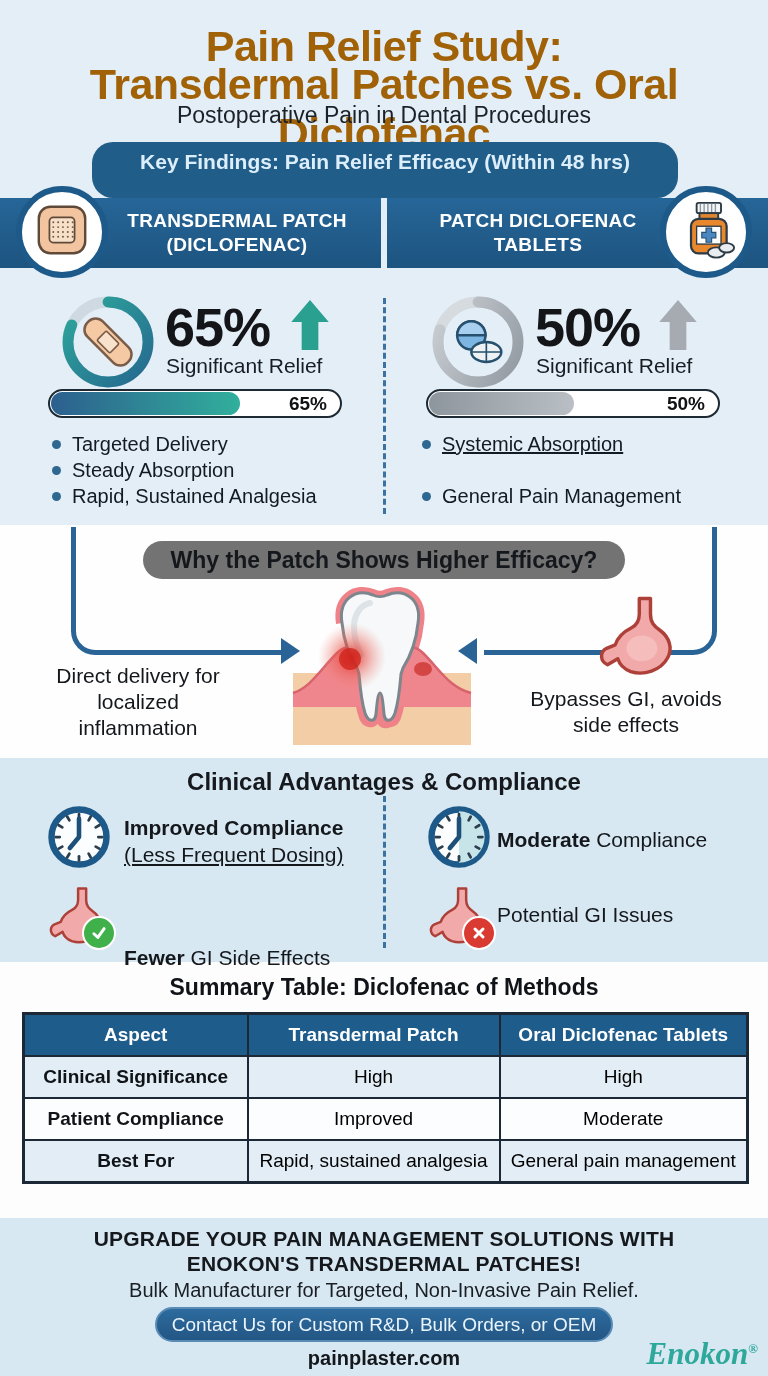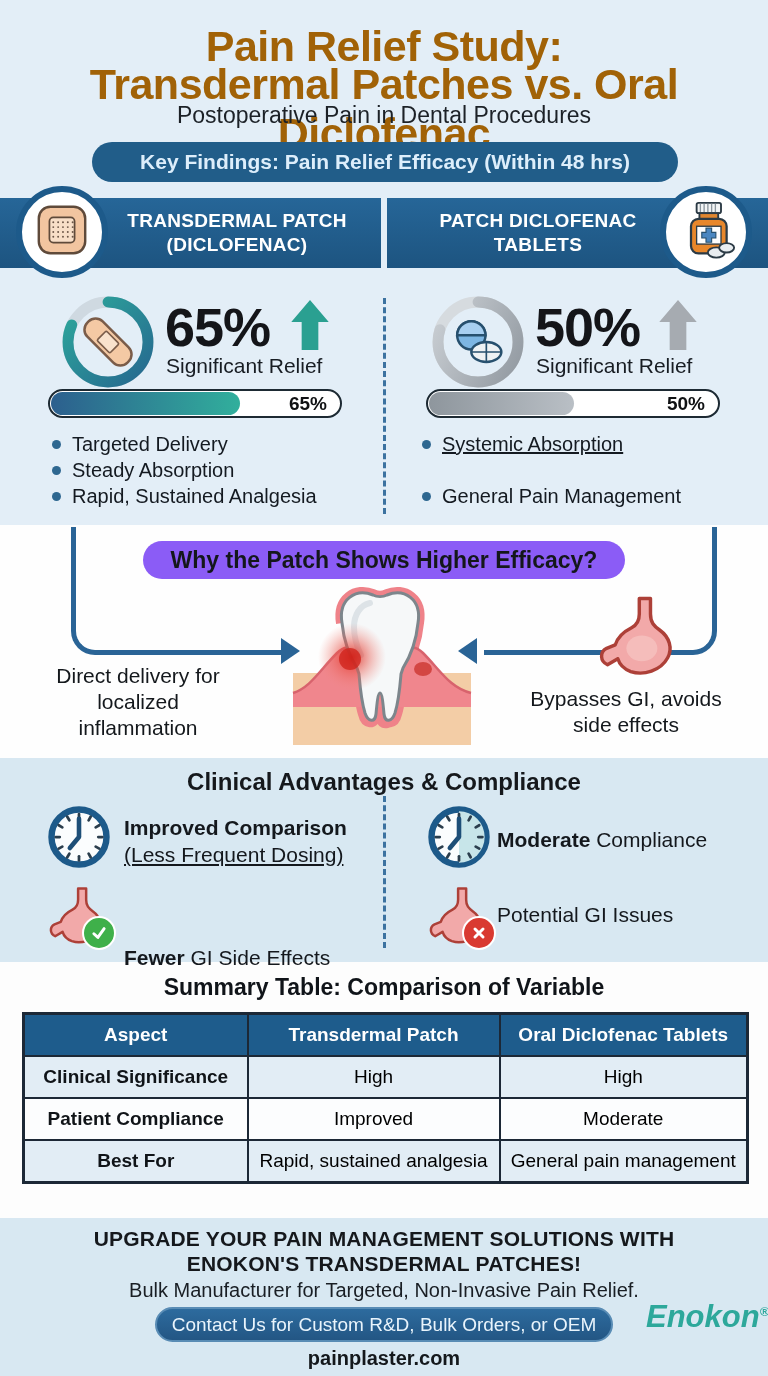--- a/index.html
+++ b/index.html
@@ -7,61 +7,61 @@
   .page{position:relative;width:768px;height:1376px;margin:0 auto;background:#e3eef7;overflow:hidden;}
   .abs{position:absolute;}
   .sec{position:absolute;left:0;width:768px;}
   .sec-why{top:525px;height:233px;background:#fefefe;}
   .sec-clinical{top:758px;height:204px;background:#d8e8f2;}
   .sec-table{top:962px;height:256px;background:#fdfdfd;}
   .sec-footer{top:1218px;height:158px;background:#d8e8f2;}
   .ctr{text-align:center;left:0;width:768px;}
   .t-title{font-size:43px;font-weight:800;color:#a16207;letter-spacing:-0.5px;}
   .t-sub{font-size:23px;color:#1c2127;}
-  .banner{left:92px;top:142px;width:586px;height:40px;background:#215d89;border-radius:21px;
+  .banner{left:92px;top:142px;width:586px;height:56px;background:#215d89;border-radius:21px;
           color:#ddeefb;font-size:21px;font-weight:700;text-align:center;line-height:40px;}
   .panel{top:198px;height:70px;background:linear-gradient(180deg,#266698,#1d5480);}
   .panel-title{color:#fff;font-weight:800;font-size:19px;line-height:24px;text-align:center;letter-spacing:0.3px;}
   .hdr-circle{top:186px;width:92px;height:92px;background:#fff;border:6px solid #1d5a8a;border-radius:50%;
               box-sizing:border-box;display:flex;align-items:center;justify-content:center;}
   .pct{font-size:54px;font-weight:800;color:#141519;letter-spacing:-1px;}
   .relief{font-size:21px;color:#181d23;}
   .bar{top:389px;width:294px;height:29px;background:#fff;border:2px solid #1d2a33;border-radius:16px;box-sizing:border-box;}
   .bar-fill{position:absolute;left:1px;top:1px;height:23px;border-radius:12px;}
   .bar-label{position:absolute;right:13px;top:1px;font-size:19px;font-weight:800;color:#101214;line-height:24px;}
   .bullet{position:absolute;font-size:20px;color:#141a21;white-space:nowrap;}
   .dot{display:inline-block;width:9px;height:9px;border-radius:50%;background:#2e6790;margin-right:11px;vertical-align:2px;}
   .vdash{position:absolute;border-left:3px dashed #3c72a0;width:0;}
   .bracket-l{left:71px;top:527px;width:212px;height:128px;border-left:5px solid #2a6496;border-bottom:5px solid #2a6496;
              border-bottom-left-radius:24px;box-sizing:border-box;}
   .bracket-r{left:484px;top:527px;width:233px;height:128px;border-right:5px solid #2a6496;border-bottom:5px solid #2a6496;
              border-bottom-right-radius:24px;box-sizing:border-box;}
   .arrow-r{left:281px;top:638px;width:0;height:0;border-left:19px solid #2a6496;border-top:13px solid transparent;border-bottom:13px solid transparent;}
   .arrow-l{left:458px;top:638px;width:0;height:0;border-right:19px solid #2a6496;border-top:13px solid transparent;border-bottom:13px solid transparent;}
-  .bubble{left:143px;top:541px;width:482px;height:38px;background:#8b5cf6;border-radius:19px;
+  .bubble{left:143px;top:541px;width:482px;height:38px;background:#737373;border-radius:19px;
           font-size:23px;font-weight:800;color:#14171b;text-align:center;line-height:38px;}
   .caption{font-size:21px;color:#14181c;text-align:center;line-height:26px;}
   .clin-title{top:768px;font-size:24px;font-weight:800;color:#15181c;}
   .clin-bold{font-size:21px;font-weight:800;color:#14181d;}
   .clin-reg{font-size:21px;font-weight:400;color:#14181d;}
   .badge{position:absolute;width:30px;height:30px;border-radius:50%;display:flex;align-items:center;justify-content:center;}
   .cmp-table{position:absolute;left:22px;top:1012px;width:724px;border-collapse:collapse;table-layout:fixed;}
   .cmp-table th,.cmp-table td{border:2px solid #1c2836;height:40px;text-align:center;font-size:19px;padding:0 4px;overflow:hidden;}
   .cmp-table th{background:#1e5c8c;color:#fff;font-weight:700;}
   .cmp-table td.aspect{font-weight:800;color:#101418;}
   .cmp-table tr.alt td{background:#e2edf5;}
   .cmp-table tr.norm td{background:#fcfdfe;}
   .foot-head{font-size:21px;font-weight:800;color:#15181c;letter-spacing:0.2px;}
   .foot-sub{font-size:20px;color:#191e24;}
   .cta{left:155px;top:1307px;width:458px;height:35px;background:linear-gradient(180deg,#2d6b9e,#235684);
        border:2px solid #598cb5;border-radius:19px;box-sizing:border-box;color:#e9f4fc;font-size:19px;
        text-align:center;line-height:31px;cursor:pointer;}
   .site{top:1347px;font-size:20px;font-weight:600;color:#14181c;}
-  .brand{left:646px;top:1299px;width:112px;font-family:Liberation Sans, sans-serif;
-         font-style:italic;font-weight:700;font-size:31px;color:#2da89b;}
+  .brand{left:646px;top:1336px;width:112px;font-family:Liberation Serif, serif;
+         font-style:italic;font-weight:700;font-size:31px;color:#2da89b;text-align:right;}
   .brand sup{font-size:13px;}
 </style>
 </head>
 <body>
 
 <div class="page">
 
   <div class="sec sec-why"></div>
   <div class="sec sec-clinical"></div>
   <div class="sec sec-table"></div>
@@ -257,21 +257,21 @@
         <line x1="36" y1="57" x2="36" y2="61.5"></line>
           <line x1="25.5" y1="54.2" x2="23.2" y2="58.1"></line>
         <line x1="17.8" y1="46.5" x2="13.9" y2="48.7"></line>
           <line x1="15" y1="36" x2="10.5" y2="36"></line>
         <line x1="17.8" y1="25.5" x2="13.9" y2="23.2"></line>
           <line x1="25.5" y1="17.8" x2="23.2" y2="13.9"></line>
       </g>
       <path d="M36,36 L36,16 M36,36 L26,48" stroke="#1d4f78" stroke-width="5" stroke-linecap="round"></path>
     </svg>
   </div>
-  <div class="abs clin-bold" style="left:124px;top:816px;">Improved Comparison</div>
+  <div class="abs clin-bold" style="left:124px;top:816px;">Improved Compliance</div>
   <div class="abs clin-reg" style="left:124px;top:843px;text-decoration:underline;">(Less Frequent Dosing)</div>
 
   <div class="abs" style="left:44px;top:884px;">
     <svg width="62" height="66" viewBox="0 0 100 100">
       <path d="M55,4 L68,4 L68,22 C68,32 72,36 79,41 C90,49 94,62 88,73 C80,88 60,94 45,89 C37,86 32,81 30,74 L18,81 C9,77 9,66 17,62 L27,58 C30,48 38,42 46,38 C52,35 55,30 55,22 Z" fill="#f2a9a9" stroke="#ad4038" stroke-width="4" stroke-linejoin="round"></path>
     </svg>
   </div>
   <div class="badge" style="left:82px;top:916px;background:#3fb04a;border:2px solid #fff;">
     <svg width="22" height="22" viewBox="0 0 30 30">
         <path d="M8,16 L13.5,21 L22,9" fill="none" stroke="#fff" stroke-width="4" stroke-linecap="round" stroke-linejoin="round"></path>
@@ -311,21 +311,21 @@
       <path d="M55,4 L68,4 L68,22 C68,32 72,36 79,41 C90,49 94,62 88,73 C80,88 60,94 45,89 C37,86 32,81 30,74 L18,81 C9,77 9,66 17,62 L27,58 C30,48 38,42 46,38 C52,35 55,30 55,22 Z" fill="#f2a9a9" stroke="#ad4038" stroke-width="4" stroke-linejoin="round"></path>
     </svg>
   </div>
   <div class="badge" style="left:462px;top:916px;background:#d93a31;border:2px solid #fff;">
     <svg width="20" height="20" viewBox="0 0 30 30">
         <path d="M9,9 L21,21 M21,9 L9,21" stroke="#fff" stroke-width="4.5" stroke-linecap="round"></path>
       </svg>
   </div>
   <div class="abs clin-reg" style="left:497px;top:903px;">Potential GI Issues</div>
 
-  <div class="abs ctr" style="top:974px;font-size:23px;font-weight:800;color:#101419;">Summary Table: Comparison of Variable</div>
+  <div class="abs ctr" style="top:974px;font-size:23px;font-weight:800;color:#101419;">Summary Table: Diclofenac of Methods</div>
   <table class="cmp-table" style="border:3px solid #1c2836;">
     <colgroup>
         <col style="width:224px">
         <col style="width:252px">
         <col style="width:248px">
       </colgroup>
     <tbody>
         <tr>
       <th>Aspect</th>
       <th>Transdermal Patch</th>

